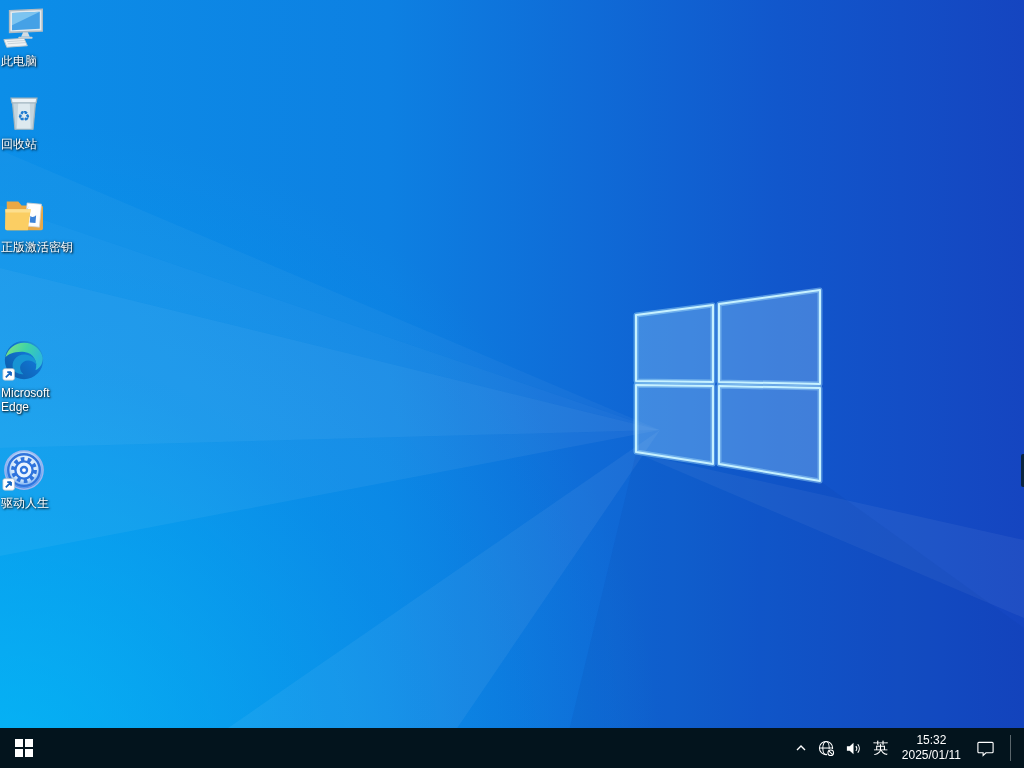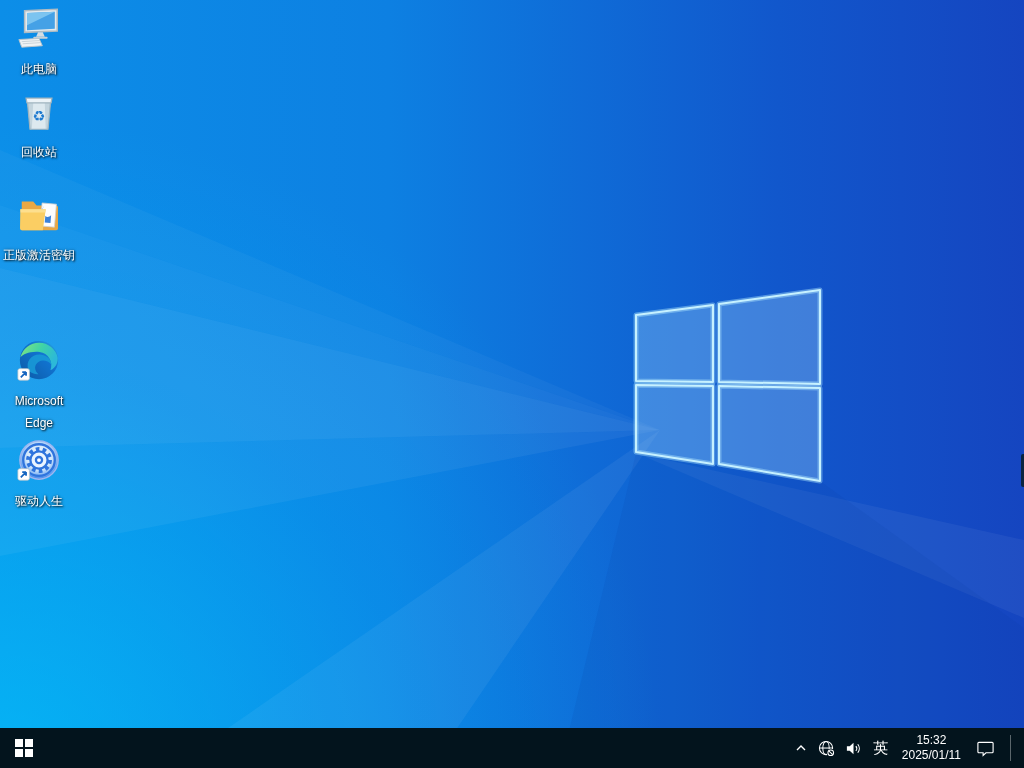--- a/index.html
+++ b/index.html
@@ -14,21 +14,21 @@
     position:absolute;inset:0;
     background:
       radial-gradient(95% 125% at 0% 100%, rgba(0,210,255,.55) 0%, rgba(0,180,250,.22) 42%, rgba(0,160,250,0) 68%),
       linear-gradient(to right, #0c8ee8 0%, #0d80e2 38%, #1157cc 76%, #1545c0 100%);
   }
   .wallpaper-svg{position:absolute;inset:0;pointer-events:none;}
 
   
   .icon-cell{
     position:absolute;left:1px;width:76px;
-    display:flex;flex-direction:column;align-items:center;gap:10px;
+    display:flex;flex-direction:column;align-items:flex-start;gap:2px;
     cursor:default;
   }
   .icon-art{width:46px;height:46px;position:relative;flex:0 0 auto;}
   .icon-art svg{display:block;}
   .icon-label{
     color:#fff;font-size:12px;line-height:14px;text-align:center;
     text-shadow:1px 1px 2px rgba(0,0,0,.9),0 0 3px rgba(0,0,0,.55);
     white-space:nowrap;
   }
 
@@ -163,21 +163,21 @@
         <g>
           <rect x="2" y="32" width="12" height="12" rx="2" fill="#fff" stroke="#b9c4cb" stroke-width="0.8"></rect>
           <path d="M5,41 L10.5,35.5 M10.5,35.5 h-4 M10.5,35.5 v4" stroke="#1565c0" stroke-width="1.8" fill="none"></path>
         </g>
       </svg>
     </div>
     <div class="icon-label">Microsoft</div>
     <div class="icon-label" style="margin-top:-2px">Edge</div>
   </div>
 
-  <div class="icon-cell" style="top:438px">
+  <div class="icon-cell" style="top:448px">
     <div class="icon-art">
       <svg viewBox="0 0 48 48" width="46" height="46">
         <defs>
           <radialGradient id="dlBg" cx="0.5" cy="0.42" r="0.62">
             <stop offset="0" stop-color="#ffffff"></stop>
               <stop offset="0.55" stop-color="#cfe6fb"></stop>
               <stop offset="0.85" stop-color="#5d9df0"></stop>
               <stop offset="1" stop-color="#2a63d2"></stop>
           </radialGradient>
         </defs>

